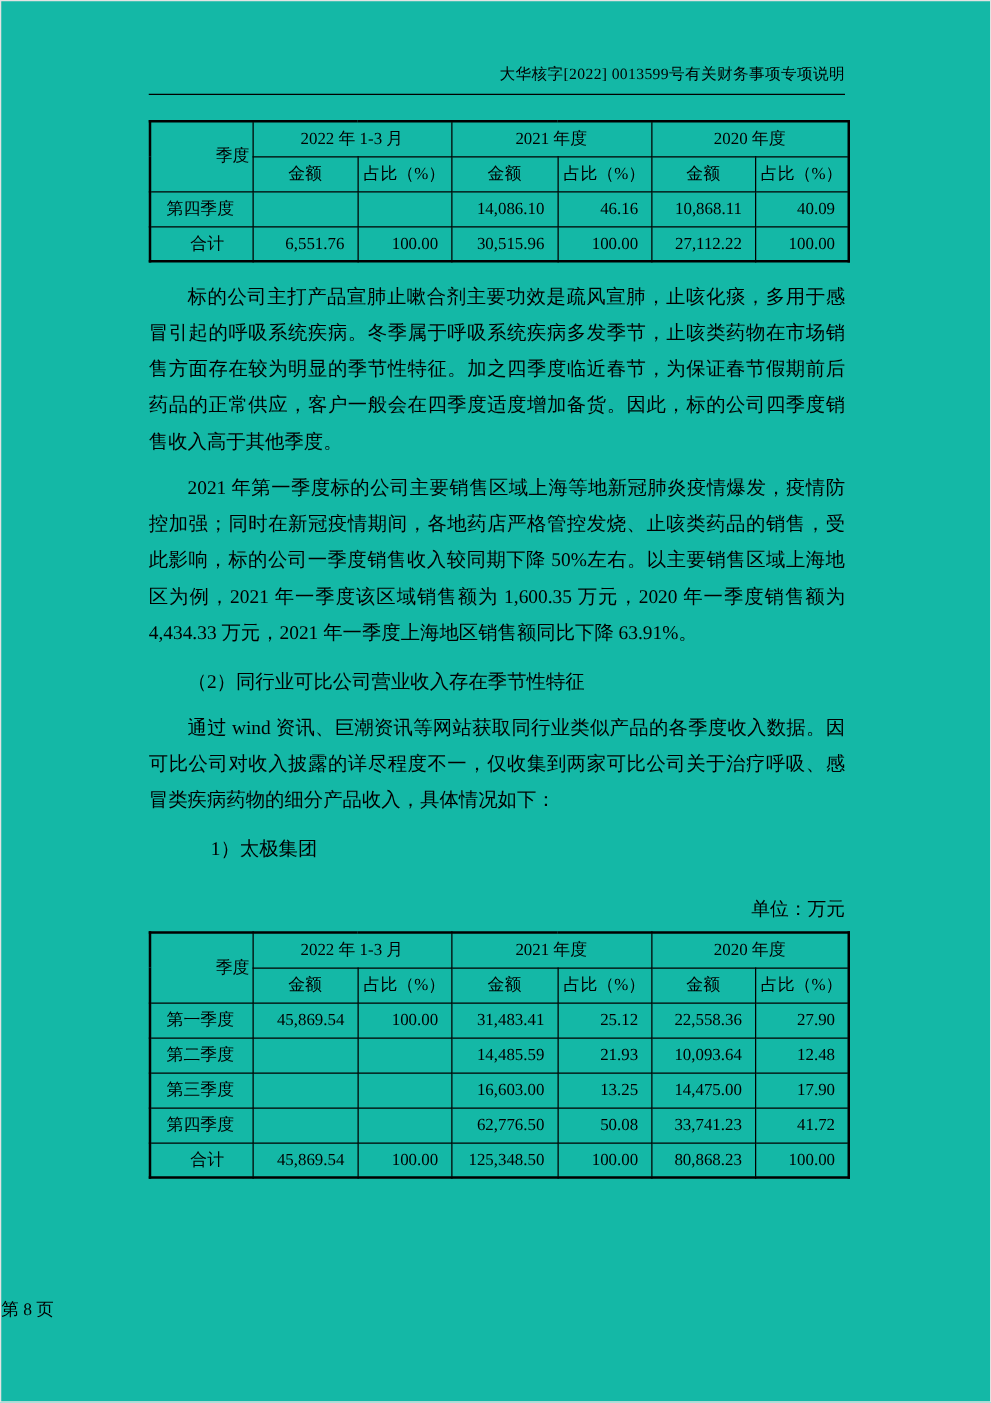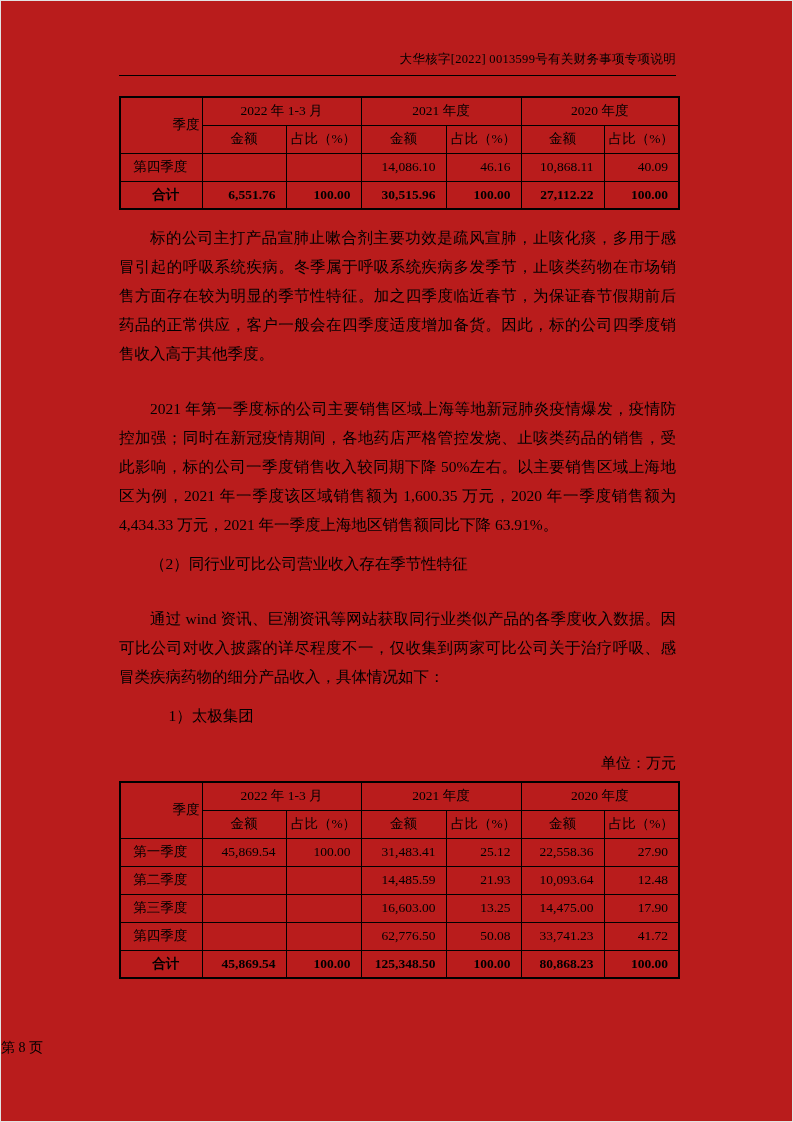--- a/index.html
+++ b/index.html
@@ -6,21 +6,21 @@
   html, body { background: #ffffff; }
   body {
     font-family: "Liberation Serif", "DejaVu Serif", serif;
     color: #000;
   }
   .page {
     position: relative;
     width: 793px;
     height: 1122px;
     margin: 0 auto;
-    background: #b91c1c;
+    background: #14b8a6;
     border: 1px solid #e3e3e3;
     padding: 50px 116px 0 118px;
     overflow: hidden;
   }
   
   .doc-ref {
     text-align: right;
     font-size: 12.5px;
     line-height: 16px;
     letter-spacing: 0.3px;
@@ -53,29 +53,29 @@
     text-align: right;
     padding-left: 12px;
   }
   .fin-table td.label {
     text-align: center;
     padding-left: 8px;
   }
   .fin-table td.num {
     text-align: right;
   }
-  .fin-table tr.total-row td { font-weight: bold; }
+  .fin-table tr.total-row td { font-weight: normal; }
   .fin-table tr.total-row td.label { padding-left: 19px; }
   
   .bodytext {
     font-size: 15.5px;
     line-height: 29px;
     text-align: justify;
     text-indent: 2em;
-    margin-top: 26px;
+    margin-top: 8px;
   }
   .bodytext.first { margin-top: 13px; }
   .subheading {
     font-size: 15.5px;
     line-height: 29px;
     text-indent: 2em;
     margin-top: 10px;
   }
   .list-item {
     font-size: 15.5px;

